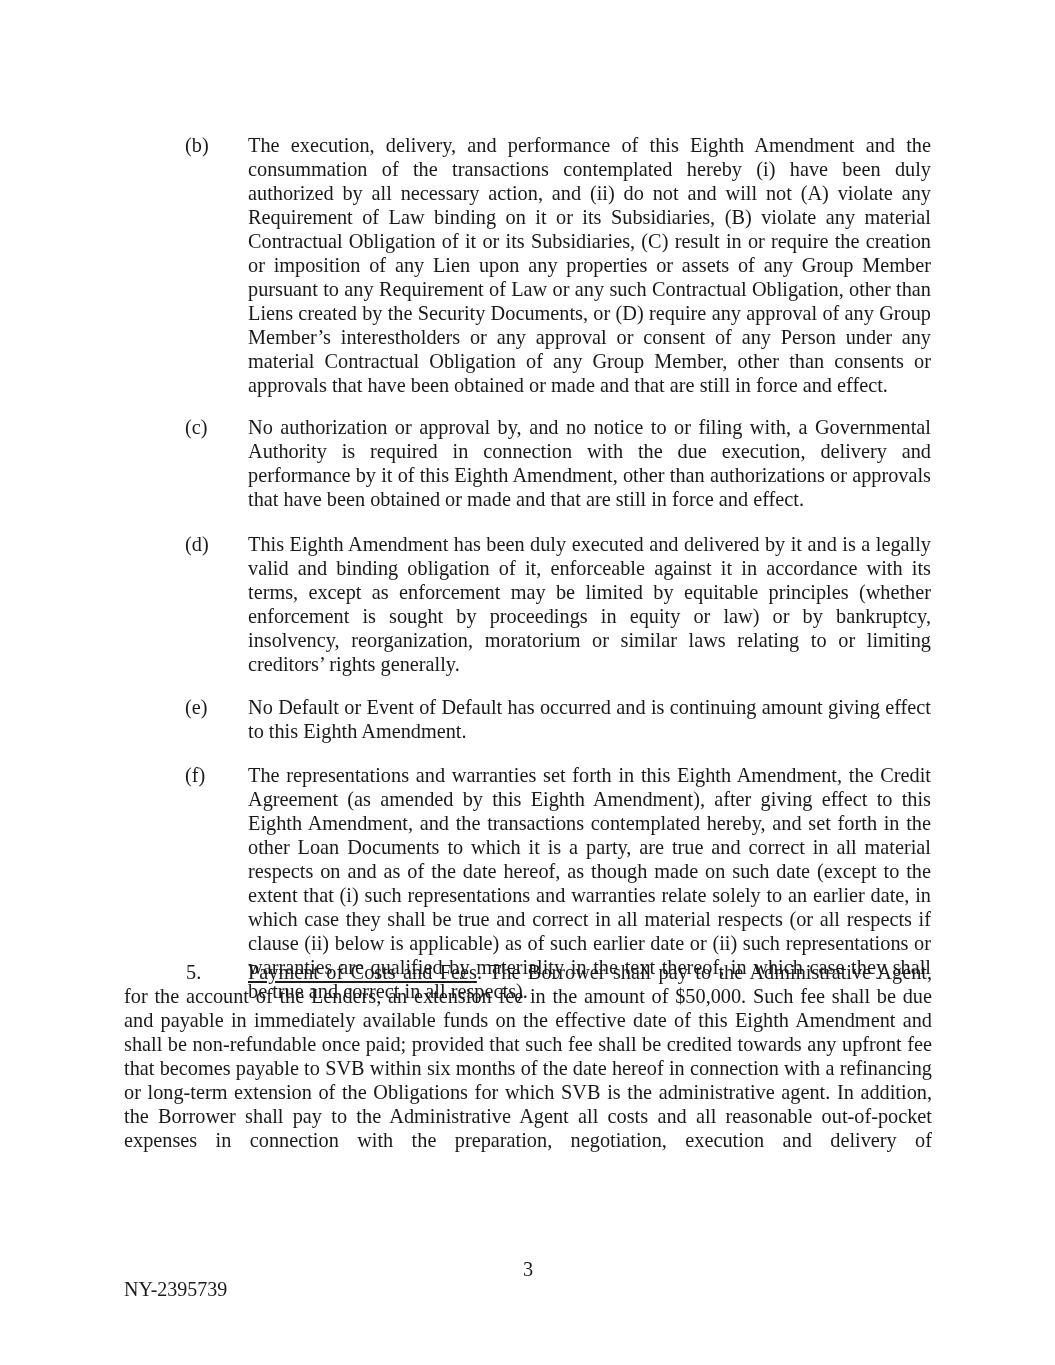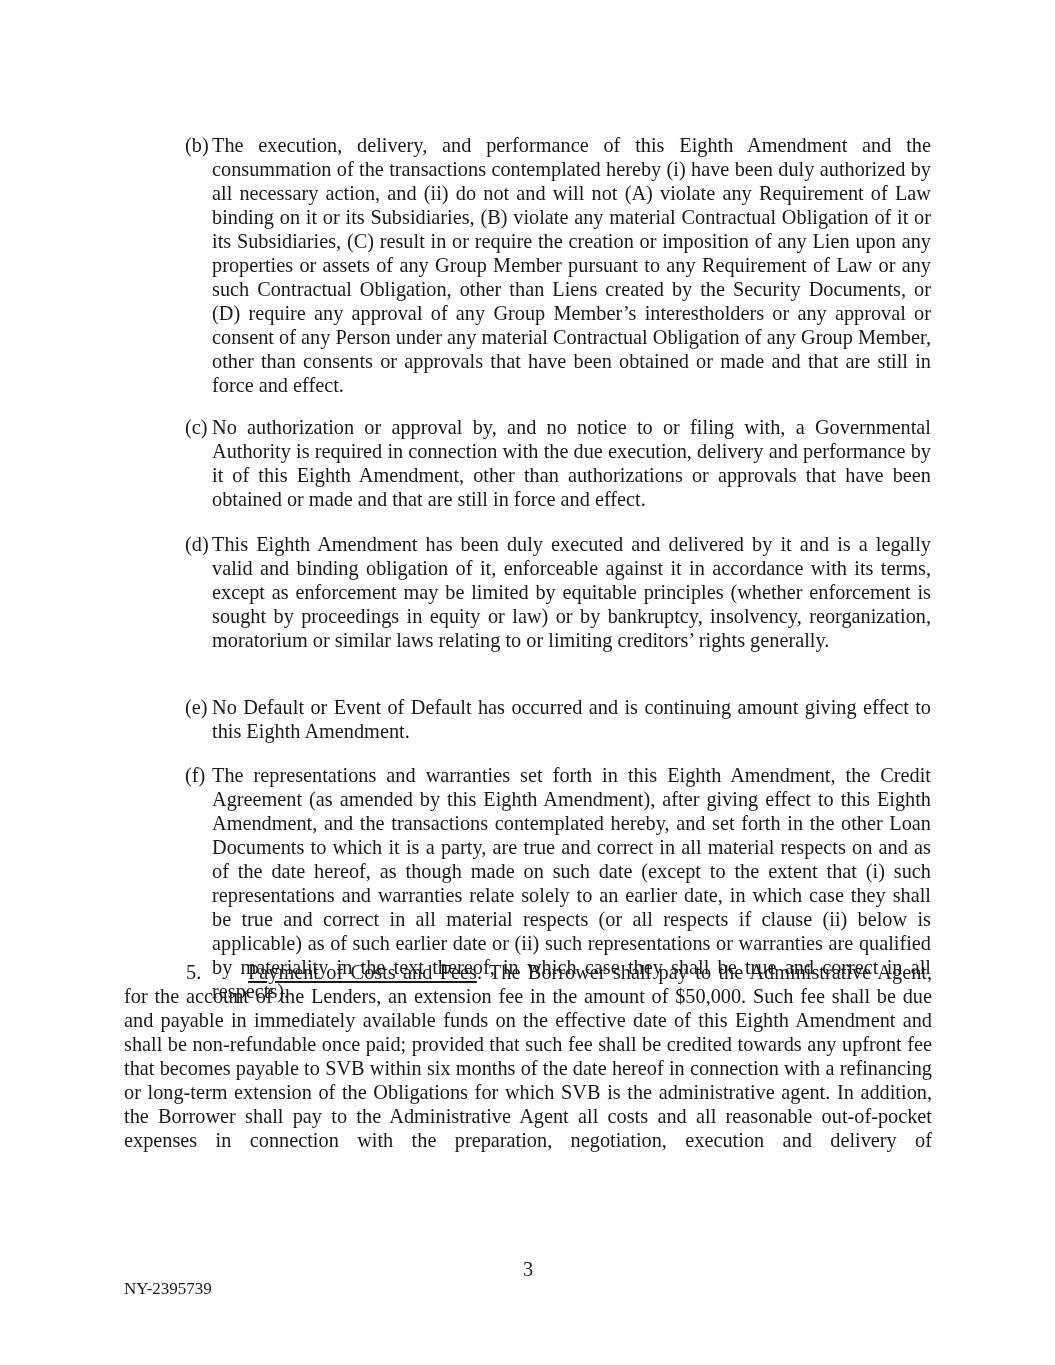--- a/index.html
+++ b/index.html
@@ -5,36 +5,36 @@
   html, body { margin: 0; padding: 0; background: #ffffff; }
   body { width: 1055px; height: 1365px; position: relative; overflow: hidden; }
   .page {
     position: absolute; left: 0; top: 0; width: 1055px; height: 1365px;
     font-family: "Liberation Serif", "DejaVu Serif", serif;
     color: #1a1a1a; font-size: 20.3px; line-height: 24px;
   }
   .clause { position: absolute; left: 185px; width: 746px; }
   .clause .lbl { position: absolute; left: 0; top: 0; }
   .clause .txt {
-    margin-left: 27px; text-align: justify; text-align-last: left;
+    margin-left: 63px; text-align: justify; text-align-last: left;
   }
   #cl-b { top: 133px; }
   #cl-c { top: 415px; }
   #cl-d { top: 532px; }
   #cl-e { top: 695px; }
   #cl-f { top: 763px; }
   .section5 {
     position: absolute; left: 124px; top: 960px; width: 808px;
     text-align: justify; text-indent: 62px;
   }
   .section5 .num { display: inline-block; width: 62px; text-indent: 0; }
   .section5 .heading { text-decoration: underline; }
   .last-line { text-align-last: justify; }
   .page-num { position: absolute; left: 520px; top: 1257px; width: 16px; text-align: center; }
-  .doc-id { position: absolute; left: 124px; top: 1277px; font-size: 17px; }
+  .doc-id { position: absolute; left: 124px; top: 1277px; font-size: 20px; }
 </style>
 </head>
 <body>
 
 <div class="page">
 
   <div class="clause" id="cl-b">
     <span class="lbl">(b)</span>
     <div class="txt">The execution, delivery, and performance of this Eighth Amendment and the consummation of the transactions contemplated hereby (i) have been duly authorized by all necessary action, and (ii) do not and will not (A) violate any Requirement of Law binding on it or its Subsidiaries, (B) violate any material Contractual Obligation of it or its Subsidiaries, (C) result in or require the creation or imposition of any Lien upon any properties or assets of any Group Member pursuant to any Requirement of Law or any such Contractual Obligation, other than Liens created by the Security Documents, or (D) require any approval of any Group Member’s interestholders or any approval or consent of any Person under any material Contractual Obligation of any Group Member, other than consents or approvals that have been obtained or made and that are still in force and effect.</div>
   </div>

